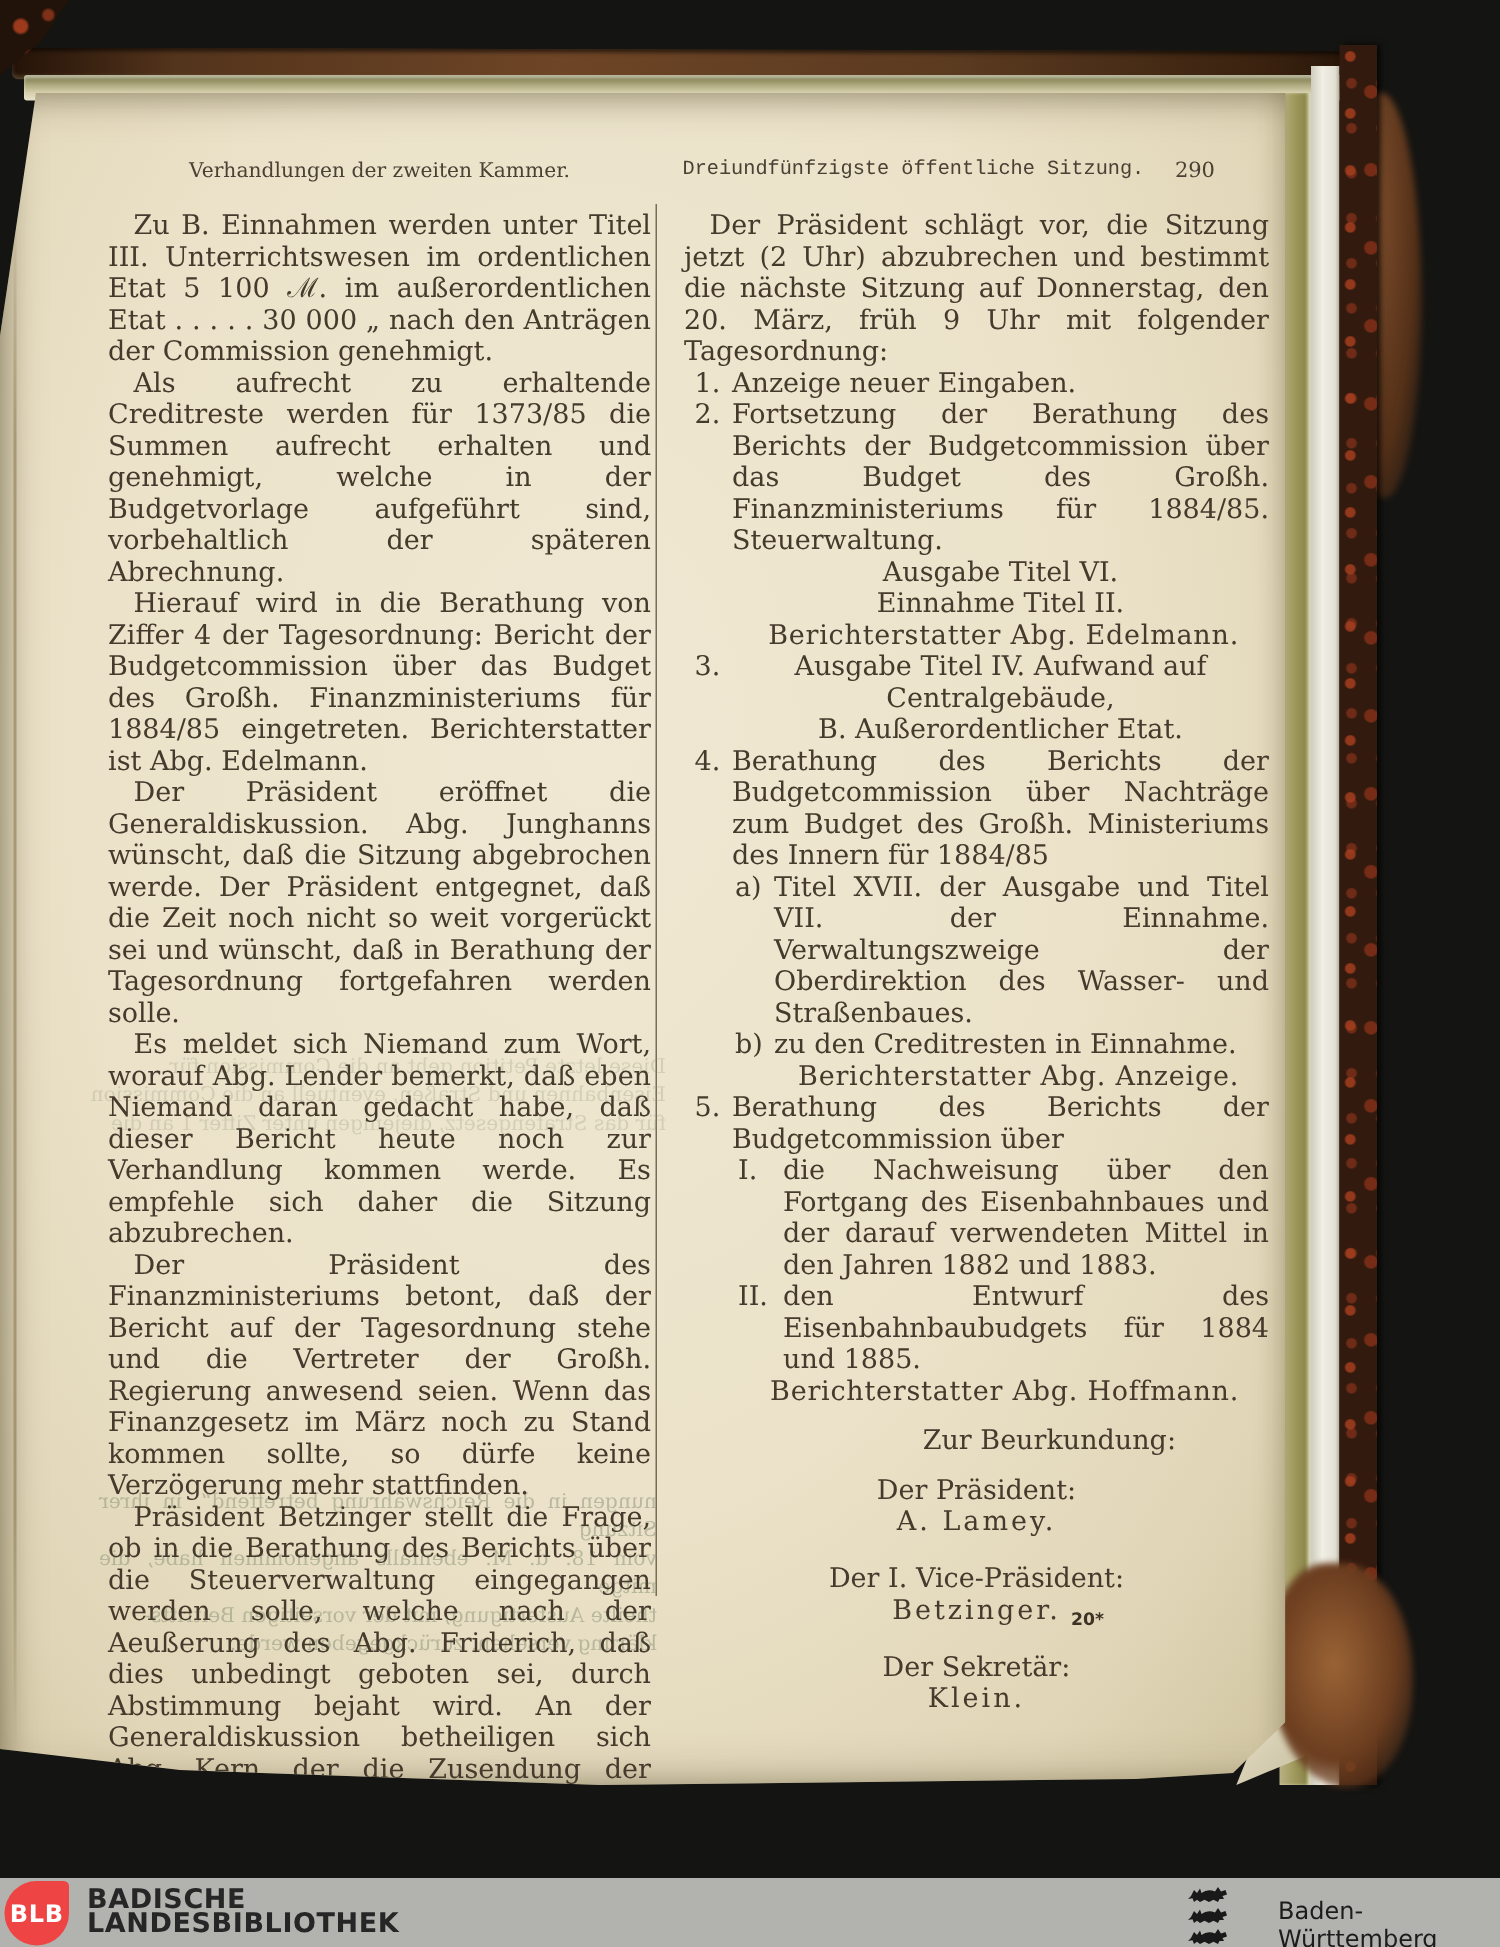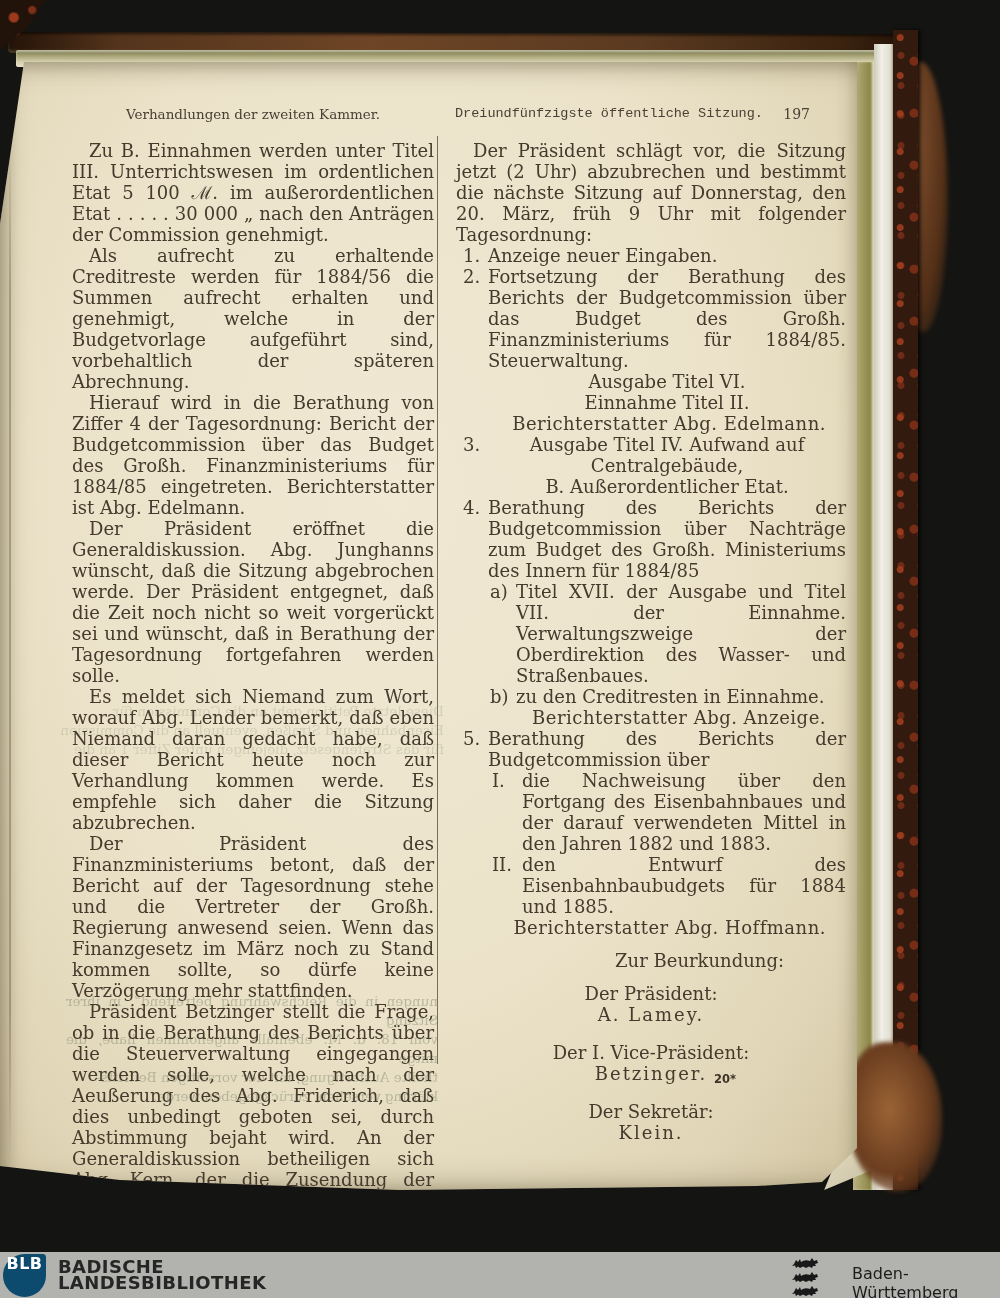--- a/index.html
+++ b/index.html
@@ -109,23 +109,23 @@
 
   .sig-mark{left:714px;top:1010px;font-family:"DejaVu Sans",sans-serif;font-size:11.5px;font-weight:bold;color:#3c3226;}
 
   .bleed{color:#8f977c;transform:scaleX(-1);filter:blur(.45px);
     font-size:13.5px;line-height:19px;text-align:justify;}
   .bleed-a{left:66px;top:930px;width:372px;opacity:.55;}
   .bleed-b{left:4px;top:640px;width:440px;opacity:.28;}
 
   
   .footer-bar{left:0;top:1252px;width:1000px;height:46px;background:#b2b2af;}
-  .blb-logo{left:3px;top:1254px;width:43px;height:43px;background:#0c4a6e;
+  .blb-logo{left:3px;top:1254px;width:43px;height:43px;background:#ef4444;
     border-radius:50% 8% 50% 50%;
-    display:flex;align-items:flex-start;justify-content:center;
+    display:flex;align-items:center;justify-content:center;
     color:#ffffff;font-family:"DejaVu Sans",sans-serif;font-weight:bold;font-size:16px;letter-spacing:.5px;}
   .lib-name{left:58px;top:1259px;font-family:"DejaVu Sans",sans-serif;font-weight:bold;
     font-size:18px;line-height:16px;color:#262626;letter-spacing:.4px;}
   .coat{left:790px;top:1255px;}
   .region{left:852px;top:1264px;font-family:"DejaVu Sans",sans-serif;font-size:16px;color:#1c1c1c;}
 </style>
 </head>
 <body>
 
 <div class="abs leather-top"></div>
@@ -136,39 +136,39 @@
 <div class="abs fore-white"></div>
 <div class="abs fore-marble"></div>
 <div class="abs corner-wedge-br"></div>
 <div class="abs patch-br"></div>
 
 <div class="abs page">
   <div class="abs fold-line"></div>
 
   <div class="abs running-head hdr-left">Verhandlungen der zweiten Kammer.</div>
   <div class="abs running-head hdr-right">Dreiundfünfzigste öffentliche Sitzung.</div>
-  <div class="abs running-head pagenum">197</div>
+  <div class="abs running-head pagenum">290</div>
 
   <div class="abs col-divider"></div>
 
   <div class="abs bleed bleed-a">
     <div>nungen in die Reichswährung betreffend“, in ihrer Sitzung</div>
     <div>vom 18. d. M. ebenfalls angenommen habe, die mitge-</div>
     <div>theilte Ausfertigung, mit der vorseitigen Beitritts-</div>
     <div>klärung versehen, zurückgegeben werde.</div>
   </div>
   <div class="abs bleed bleed-b">
     <div>Diese letzte Petition geht an die Commission für</div>
     <div>Eisenbahnen und Straßen, eventuell an die Commission</div>
     <div>für das Strafengesetz, diejenigen unter Ziffer 1 an die</div>
   </div>
 
   <div class="abs col col-left">
     <p>Zu B. Einnahmen werden unter Titel III. Unterrichtswesen im ordentlichen Etat 5 100 ℳ. im außerordentlichen Etat . . . . . 30 000 „ nach den Anträgen der Commission genehmigt.</p>
-    <p>Als aufrecht zu erhaltende Creditreste werden für 1884/56 die Summen aufrecht erhalten und genehmigt, welche in der Budgetvorlage aufgeführt sind, vorbehaltlich der späteren Abrechnung.</p>
+    <p>Als aufrecht zu erhaltende Creditreste werden für 1373/85 die Summen aufrecht erhalten und genehmigt, welche in der Budgetvorlage aufgeführt sind, vorbehaltlich der späteren Abrechnung.</p>
     <p>Hierauf wird in die Berathung von Ziffer 4 der Tagesordnung: Bericht der Budgetcommission über das Budget des Großh. Finanzministeriums für 1884/85 eingetreten. Berichterstatter ist Abg. Edelmann.</p>
     <p>Der Präsident eröffnet die Generaldiskussion. Abg. Junghanns wünscht, daß die Sitzung abgebrochen werde. Der Präsident entgegnet, daß die Zeit noch nicht so weit vorgerückt sei und wünscht, daß in Berathung der Tagesordnung fortgefahren werden solle.</p>
     <p>Es meldet sich Niemand zum Wort, worauf Abg. Lender bemerkt, daß eben Niemand daran gedacht habe, daß dieser Bericht heute noch zur Verhandlung kommen werde. Es empfehle sich daher die Sitzung abzubrechen.</p>
     <p>Der Präsident des Finanzministeriums betont, daß der Bericht auf der Tagesordnung stehe und die Vertreter der Großh. Regierung anwesend seien. Wenn das Finanzgesetz im März noch zu Stand kommen sollte, so dürfe keine Verzögerung mehr stattfinden.</p>
     <p>Präsident Betzinger stellt die Frage, ob in die Berathung des Berichts über die Steuerverwaltung eingegangen werden solle, welche nach der Aeußerung des Abg. Friderich, daß dies unbedingt geboten sei, durch Abstimmung bejaht wird. An der Generaldiskussion betheiligen sich Abg. Kern, der die Zusendung der Steuerzettel in verschlossenen Couvert wünscht, Abg. Schneider von Karlsruhe in Betreff der Besteuerung der Konsumvereine, der Präsident des Finanzministeriums, Abg. Schneider von Mannheim, Regierungscommissär Glockner, Abg. Klein, Fischer, Hoffmann, Schneider von Karlsruhe, Junghanns, Schober, der Präsident des Finanzministeriums, Abg. Reichert, Regierungscommissär Glockner, Abg. Strauß, Kiefer, Burg, Nopp und Schober worauf die Diskussion geschlossen wird und Berichterstatter Edelmann das Schlußwort erhält.</p>
   </div>
 
   <div class="abs col col-right">
     <p>Der Präsident schlägt vor, die Sitzung jetzt (2 Uhr) abzubrechen und bestimmt die nächste Sitzung auf Donnerstag, den 20. März, früh 9 Uhr mit folgender Tagesordnung:</p>
 

